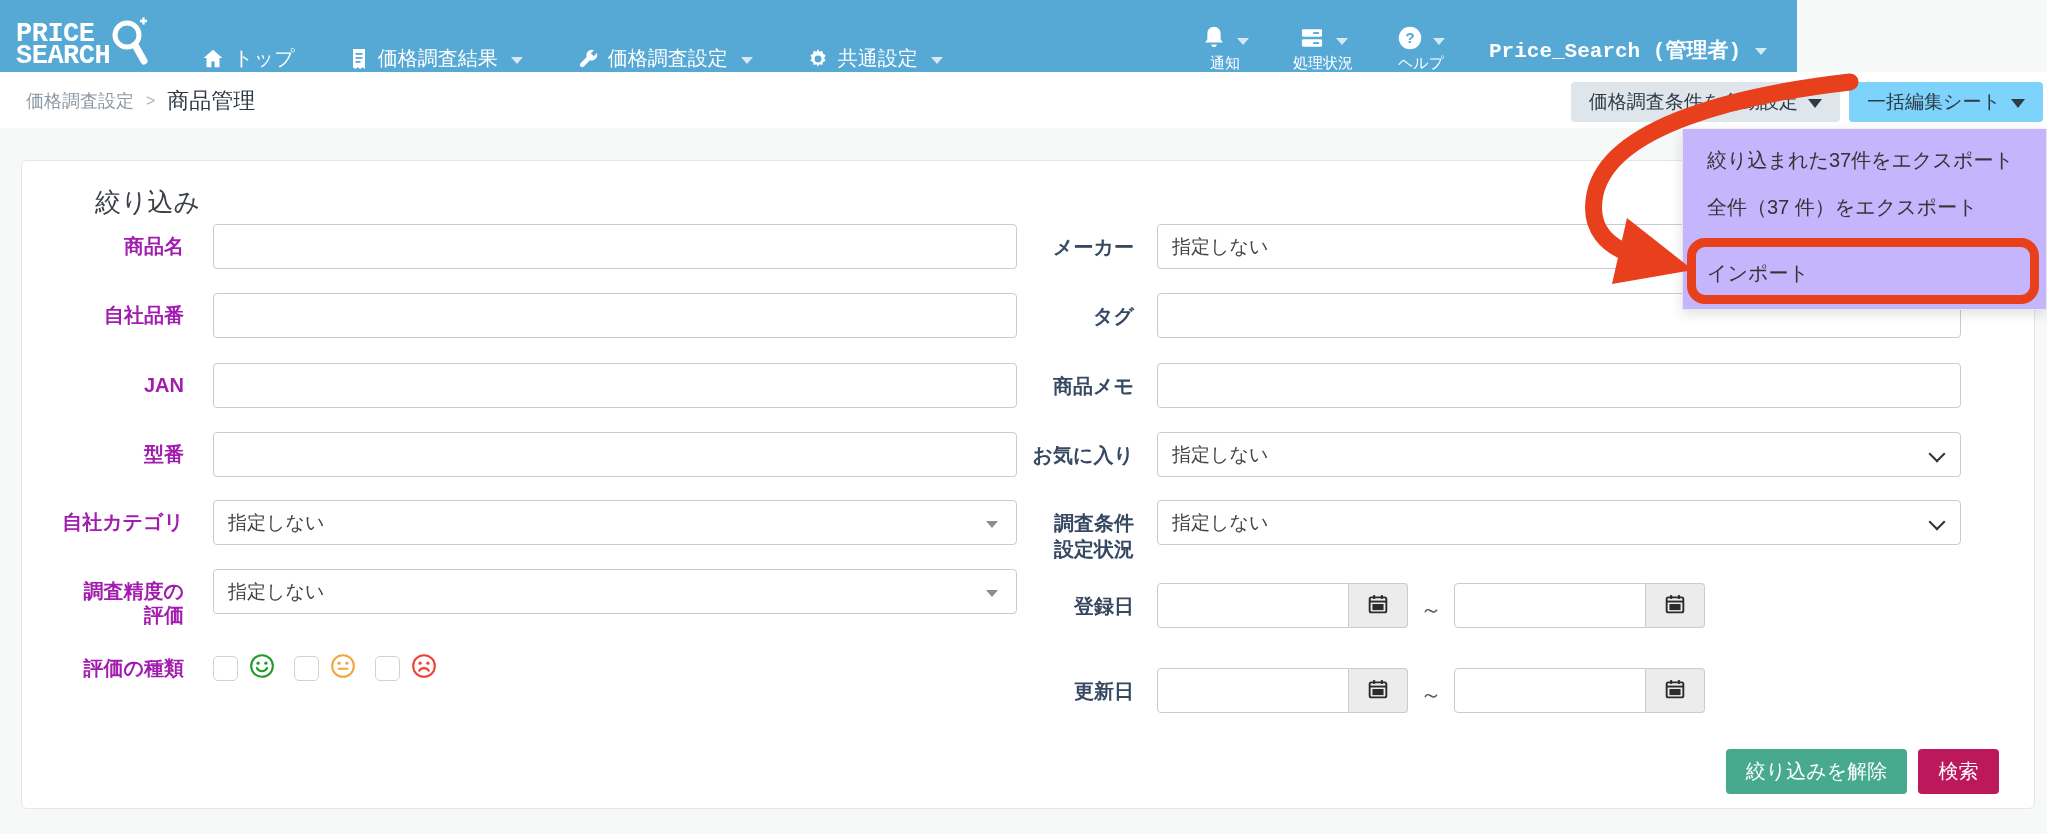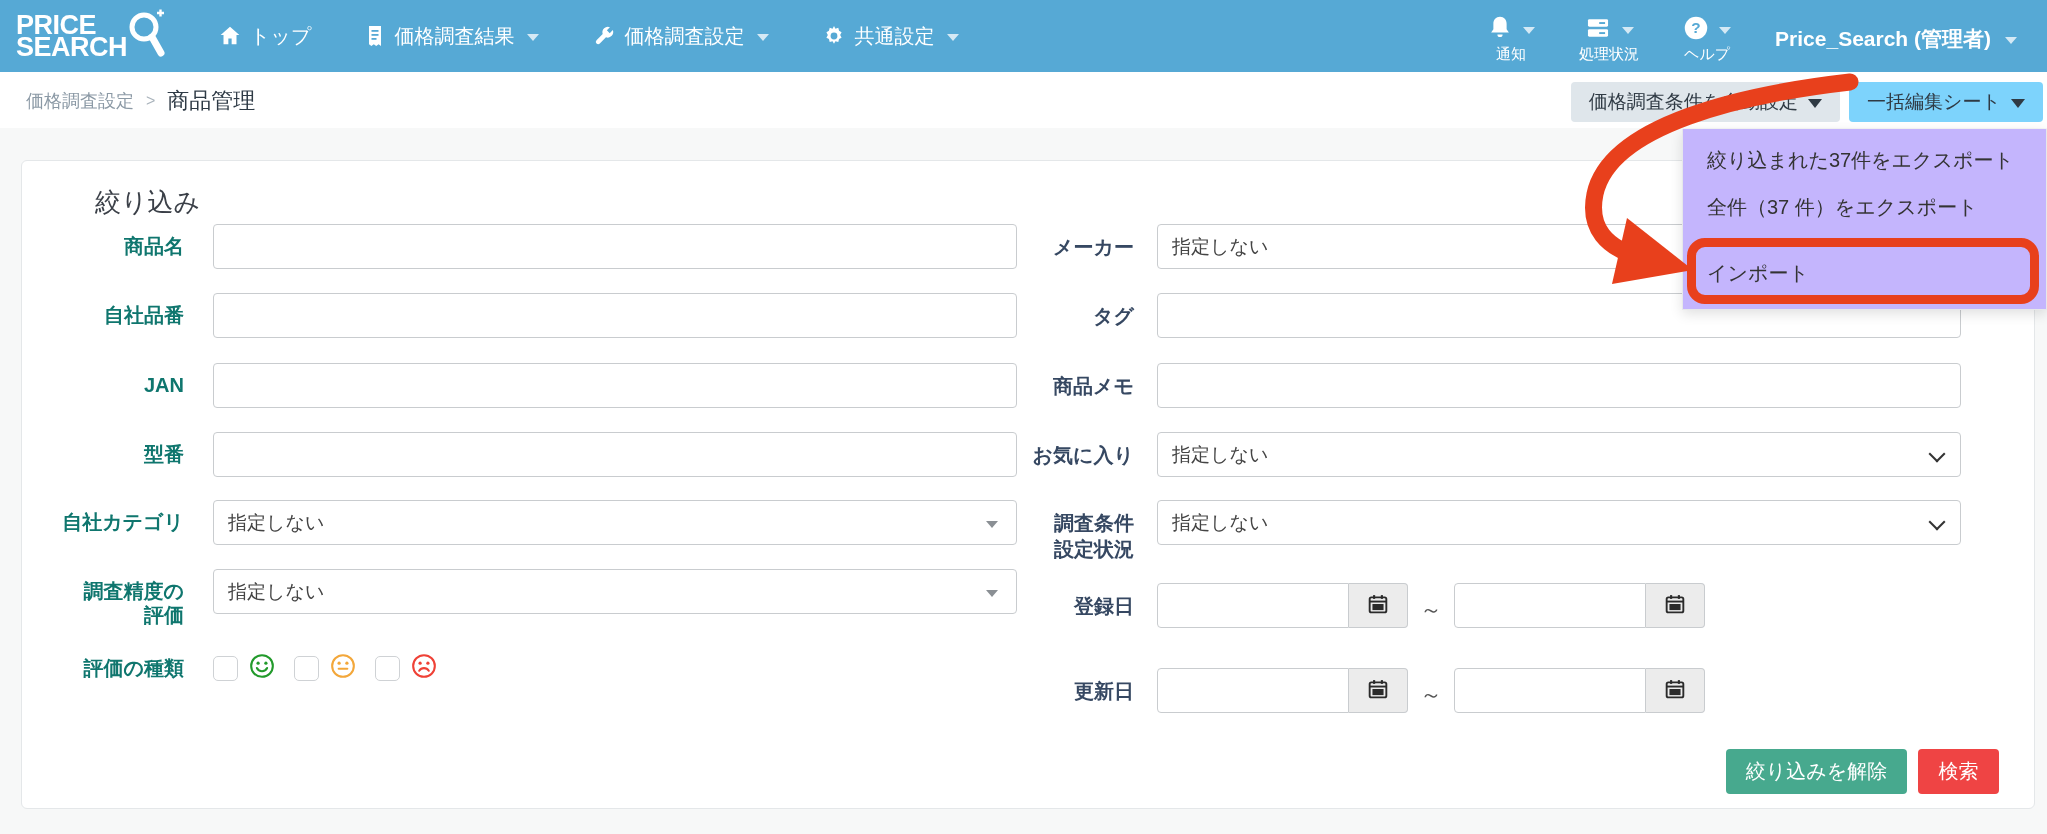--- a/index.html
+++ b/index.html
@@ -1,20 +1,20 @@
 <!DOCTYPE html>
 <html><head>
 <meta charset="utf-8">
 <style>
   html,body{margin:0;padding:0;background:#e9ebec;}
   body{font-family:"Liberation Sans","DejaVu Sans",sans-serif;}
   .page{position:relative;width:2047px;height:834px;background:#f7f8f8;overflow:hidden;}
 
   
-  .navbar{position:absolute;left:0;top:0;width:2047px;height:72px;background:#56a9d5;display:flex;align-items:center;color:#fff;z-index:20;}
+  .navbar{position:absolute;left:0;top:0;width:1797px;height:72px;background:#56a9d5;display:flex;align-items:flex-end;color:#fff;z-index:20;font-family:Liberation Mono, monospace;}
   .logo{display:flex;align-items:center;margin-left:16px;cursor:pointer;}
   .logo-text{font-weight:800;font-size:27px;line-height:22px;letter-spacing:-0.5px;color:#fff;}
   .logo-glass{margin-left:-6px;}
   .nav-item{display:flex;align-items:center;gap:9px;font-size:20px;margin-left:54px;cursor:pointer;white-space:nowrap;}
   .nav-item svg{display:block;}
   .caret-w{width:0;height:0;border-left:6px solid transparent;border-right:6px solid transparent;border-top:7px solid rgba(255,255,255,.75);margin-left:4px;margin-top:3px;}
   .nav-right{margin-left:auto;display:flex;align-items:flex-end;gap:44px;margin-right:30px;}
   .nav-stack{display:flex;flex-direction:column;align-items:center;font-size:15px;line-height:15px;cursor:pointer;}
   .nav-stack .ico-row{display:flex;align-items:center;gap:6px;height:34px;}
   .nav-user{display:flex;align-items:center;gap:10px;font-size:21px;font-weight:600;margin-bottom:8px;cursor:pointer;}
@@ -30,38 +30,38 @@
   .hdr-btn .caret-d{width:0;height:0;border-left:7px solid transparent;border-right:7px solid transparent;border-top:9px solid #2f3a44;margin-left:10px;margin-top:2px;}
   .btn-auto{background:#dfe6eb;}
   .btn-sheet{background:#7dd3fc;}
 
   
   .card{position:absolute;left:21px;top:160px;width:2012px;height:647px;background:#fff;border:1px solid #e4e7e9;border-radius:6px;z-index:1;}
   .card-title{position:absolute;left:73px;top:24px;font-size:26px;color:#3b4048;}
   .row{position:absolute;display:flex;align-items:flex-start;}
   .row-l{left:0;}
   .row-r{left:912px;}
-  .lbl{width:162px;text-align:right;font-size:20px;font-weight:bold;color:#0f766e;line-height:24px;padding-top:10px;}
+  .lbl{width:162px;text-align:right;font-size:20px;font-weight:bold;color:#a21caf;line-height:24px;padding-top:10px;}
   .lbl-r{width:200px;text-align:right;font-size:20px;font-weight:bold;color:#364862;line-height:26px;padding-top:10px;}
   .gap-l{width:29px;flex:none;}
   .gap-r{width:23px;flex:none;}
   .ti{width:804px;height:45px;box-sizing:border-box;border:1px solid #c9cccf;border-radius:4px;font-size:19px;color:#444;padding:0 14px;outline:none;background:#fff;font-family:inherit;}
   .selbox{position:relative;width:804px;height:45px;box-sizing:border-box;border:1px solid #c9cccf;border-radius:4px;background:#fff;display:flex;align-items:center;padding:0 14px;font-size:19px;color:#444;cursor:pointer;}
   .sel2-caret{position:absolute;right:18px;top:20px;width:0;height:0;border-left:6px solid transparent;border-right:6px solid transparent;border-top:7px solid #8a8f94;}
   .native-chev{position:absolute;right:17px;top:15px;width:10px;height:10px;border-right:2px solid #333;border-bottom:2px solid #333;transform:rotate(45deg);}
   .date-group{display:flex;align-items:center;}
   .date-input{width:192px;height:45px;box-sizing:border-box;border:1px solid #c9cccf;border-radius:4px 0 0 4px;outline:none;background:#fff;font-size:18px;padding:0 10px;font-family:inherit;}
   .cal-btn{width:59px;height:45px;box-sizing:border-box;border:1px solid #c9cccf;border-left:none;border-radius:0 4px 4px 0;background:#ececec;display:flex;align-items:center;justify-content:center;cursor:pointer;}
   .date-sep{font-size:22px;color:#555;margin:0 12px;padding-top:8px;}
   .cbgroup{display:flex;align-items:center;padding-top:0;}
   .cb{width:25px;height:25px;box-sizing:border-box;border:1.5px solid #cfd2d5;border-radius:5px;background:#fff;cursor:pointer;}
   .face{margin-left:11px;margin-right:19px;display:block;}
   .action-btn{position:absolute;height:45px;border:none;border-radius:4px;color:#fff;font-size:20px;cursor:pointer;font-family:inherit;}
   .btn-clear{left:1704px;top:588px;width:181px;background:#47a98e;}
-  .btn-search{left:1896px;top:588px;width:81px;background:#ef4444;font-family:Liberation Mono, monospace;}
+  .btn-search{left:1896px;top:588px;width:81px;background:#be185d;font-family:Liberation Mono, monospace;}
 
   
   .menu{position:absolute;left:1682px;top:129px;width:363px;height:180px;background:#c4b5fd;border:1px solid #e6e8ea;border-top:none;box-shadow:0 4px 12px rgba(0,0,0,.12);z-index:40;}
   .menu-item{position:absolute;left:0;width:100%;box-sizing:border-box;padding:0 24px;font-size:20px;color:#333;cursor:pointer;white-space:nowrap;}
   .mi-1{top:18px;}
   .mi-2{top:65px;}
   .mi-3{top:131px;}
 
   
   .red-rect{position:absolute;left:1687px;top:238px;width:352px;height:66px;box-sizing:border-box;border:9px solid #e8401c;border-radius:18px;z-index:50;pointer-events:none;}

